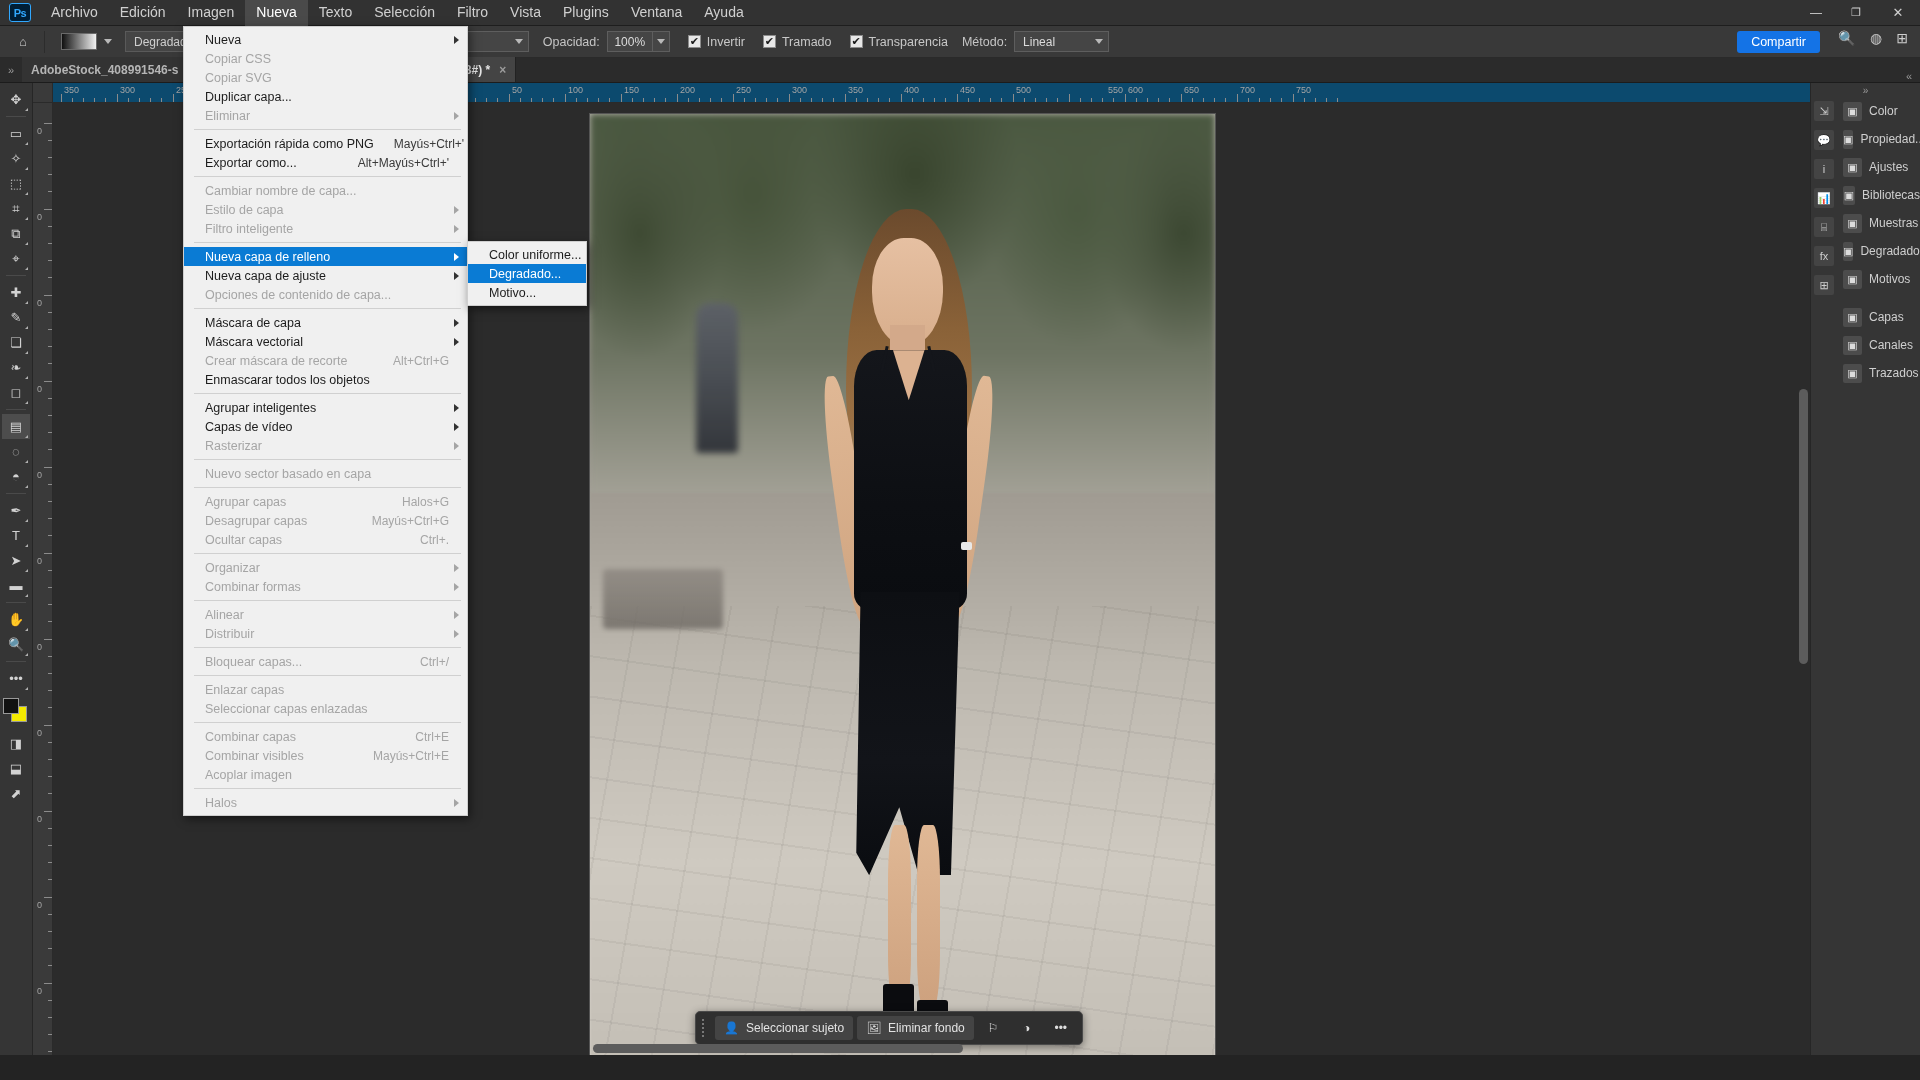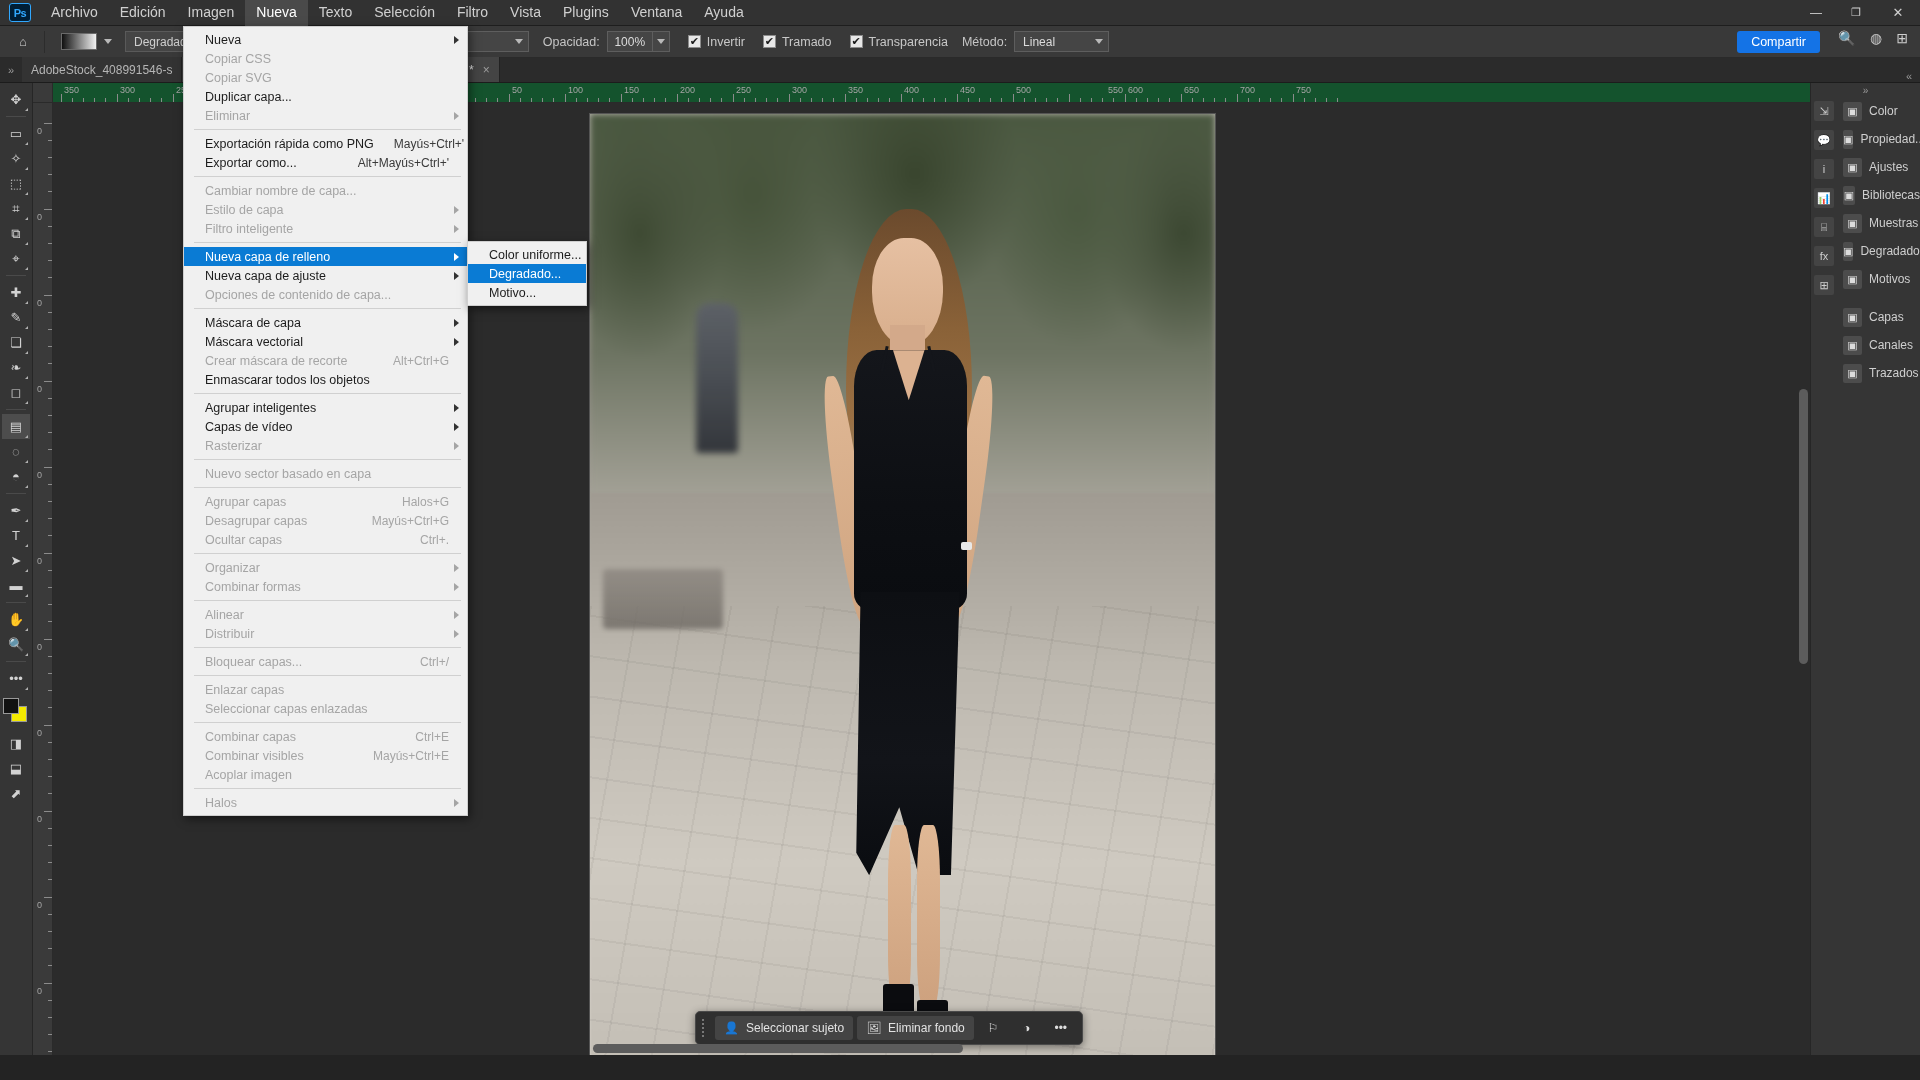--- a/index.html
+++ b/index.html
@@ -98,21 +98,21 @@
 
   
   .tabbar {
     position:absolute; top:58px; left:0; width:1920px; height:25px;
     background:#2b2b2b; display:flex; align-items:flex-end; border-bottom:1px solid #1c1c1c;
   }
   .collapse-arrows { width:22px; height:25px; display:flex; align-items:center; justify-content:center;
     color:#9a9a9a; font-size:11px; }
   .doc-tab {
     height:25px; background:#333; display:flex; align-items:center; padding:0 9px;
-    font-size:12px; color:#b5b5b5; border-right:1px solid #222;
+    font-size:12px; color:#b5b5b5; border-right:1px solid #222;font-weight:bold;
   }
   .doc-tab.active { background:#444; color:#e4e4e4; }
   .tab-x { margin-left:9px; color:#9c9c9c; font-size:12px; }
   .tabbar-right { margin-left:auto; display:flex; align-items:center; padding-right:8px;
     color:#9a9a9a; font-size:11px; gap:8px;}
 
   
   .toolbar {
     position:absolute; top:83px; left:0; width:33px; bottom:25px;
     background:#353535; border-right:1px solid #262626;
@@ -129,21 +129,21 @@
   }
   .tool-divider { width:20px; height:1px; background:#4a4a4a; margin:4px 0; }
   .swatches { margin-top:6px; position:relative; width:28px; height:28px; }
   .sw-fore { position:absolute; left:1px; top:1px; width:16px; height:16px; background:#111; border:1px solid #999; }
   .sw-back { position:absolute; left:9px; top:9px; width:16px; height:16px; background:#f3e900; border:1px solid #999; }
 
   
   .ruler-corner { position:absolute; top:83px; left:33px; width:20px; height:20px; background:#3a3a3a; border-right:1px solid #2a2a2a; border-bottom:1px solid #2a2a2a;}
   .ruler-h {
     position:absolute; top:83px; left:53px; right:110px; height:20px;
-    background:#14532d; border-bottom:1px solid #2a2a2a; overflow:hidden;
+    background:#0c4a6e; border-bottom:1px solid #2a2a2a; overflow:hidden;
   }
   .ruler-v {
     position:absolute; top:103px; left:33px; width:20px; bottom:25px;
     background:#3a3a3a; border-right:1px solid #2a2a2a; overflow:hidden;
   }
   .rtick { position:absolute; bottom:0; width:1px; background:#8b8b8b; }
   .rlabel { position:absolute; top:2px; font-size:9px; color:#a5a5a5; }
   .rtick-v { position:absolute; right:0; height:1px; background:#8b8b8b; }
 
   .canvas-area {

